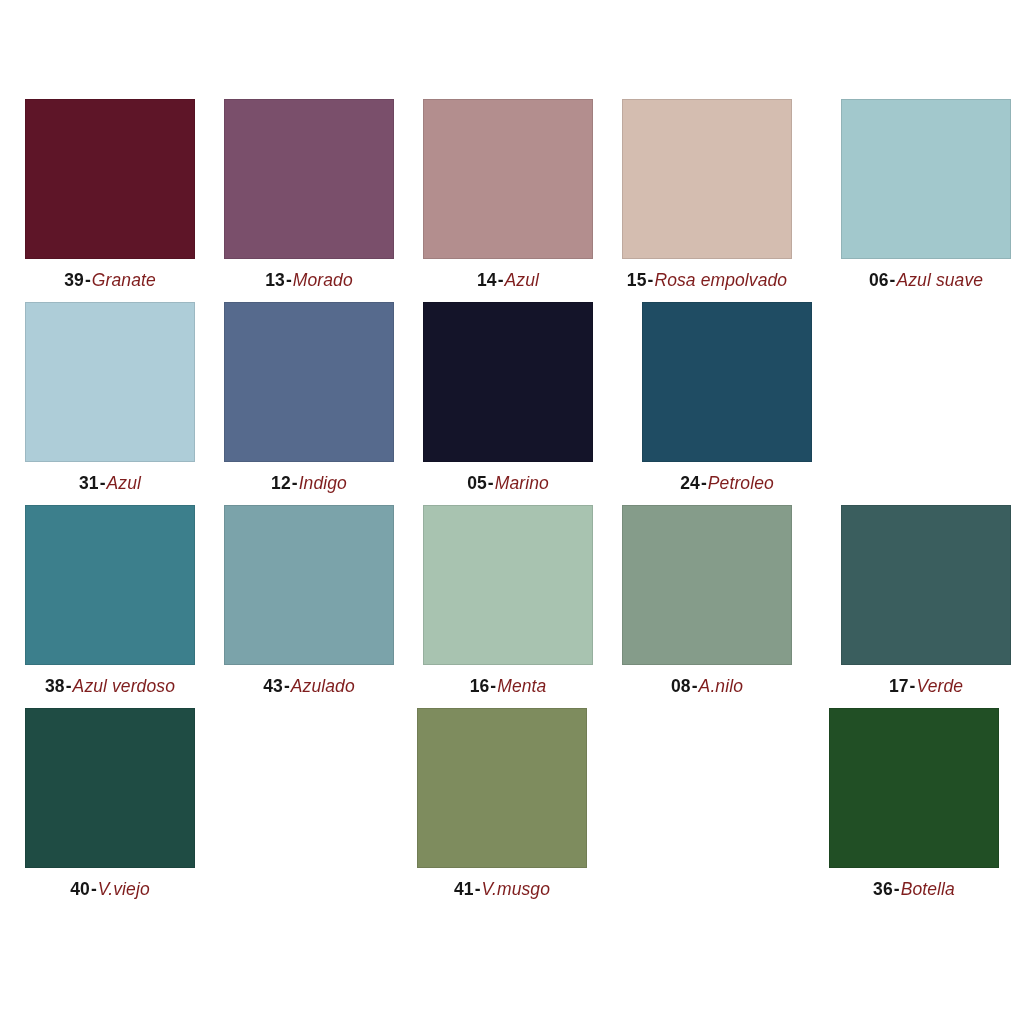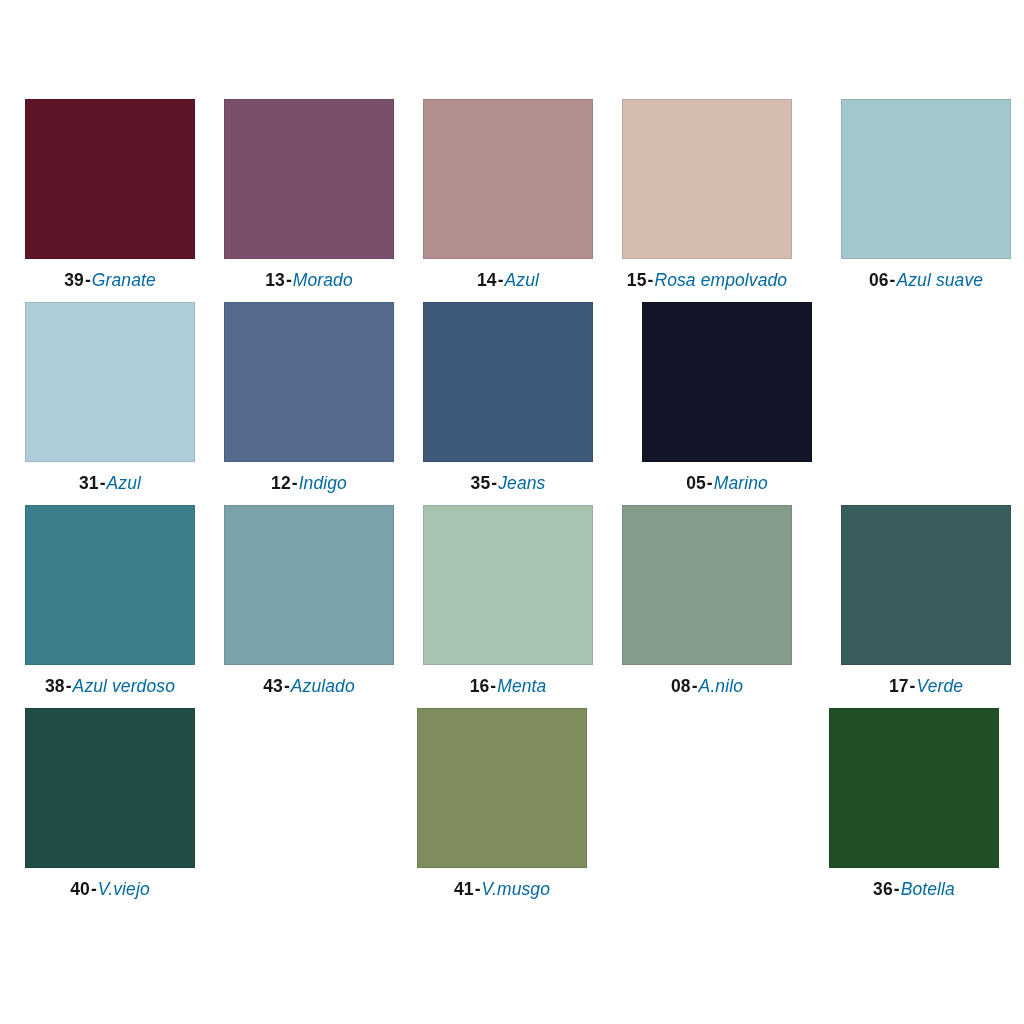--- a/index.html
+++ b/index.html
@@ -73,21 +73,21 @@
   }
 
   .swatch-sep {
     font-weight: bold;
     color: #161616;
     padding: 0 1px;
   }
 
   .swatch-name {
     font-style: italic;
-    color: #0369a1;
+    color: #7f1d1d;
   }
 </style>
 </head>
 <body>
 
 <div id="palette-board">
 
   <div class="swatch-row">
     <div class="swatch-cell">
       <div class="swatch-chip" style="background-color: rgb(94, 21, 40);"></div>
@@ -114,26 +114,26 @@
   <div class="swatch-row">
     <div class="swatch-cell">
       <div class="swatch-chip" style="background-color: rgb(174, 205, 216);"></div>
       <div class="swatch-label"><span class="swatch-code">31</span><span class="swatch-sep">-</span><span class="swatch-name">Azul</span></div>
     </div>
     <div class="swatch-cell">
       <div class="swatch-chip" style="background-color: rgb(86, 106, 141);"></div>
       <div class="swatch-label"><span class="swatch-code">12</span><span class="swatch-sep">-</span><span class="swatch-name">Indigo</span></div>
     </div>
     <div class="swatch-cell">
-      <div class="swatch-chip" style="background-color: rgb(61, 88, 120);"></div>
-      <div class="swatch-label"><span class="swatch-code">35</span><span class="swatch-sep">-</span><span class="swatch-name">Jeans</span></div>
+      <div class="swatch-chip" style="background-color: rgb(20, 20, 41);"></div>
+      <div class="swatch-label"><span class="swatch-code">05</span><span class="swatch-sep">-</span><span class="swatch-name">Marino</span></div>
     </div>
     <div class="swatch-cell">
-      <div class="swatch-chip" style="background-color: rgb(20, 20, 41);"></div>
-      <div class="swatch-label"><span class="swatch-code">05</span><span class="swatch-sep">-</span><span class="swatch-name">Marino</span></div>
+      <div class="swatch-chip" style="background-color: rgb(31, 76, 99);"></div>
+      <div class="swatch-label"><span class="swatch-code">24</span><span class="swatch-sep">-</span><span class="swatch-name">Petroleo</span></div>
     </div>
   </div>
 
   <div class="swatch-row">
     <div class="swatch-cell">
       <div class="swatch-chip" style="background-color: rgb(60, 127, 140);"></div>
       <div class="swatch-label"><span class="swatch-code">38</span><span class="swatch-sep">-</span><span class="swatch-name">Azul verdoso</span></div>
     </div>
     <div class="swatch-cell">
       <div class="swatch-chip" style="background-color: rgb(123, 163, 170);"></div>

